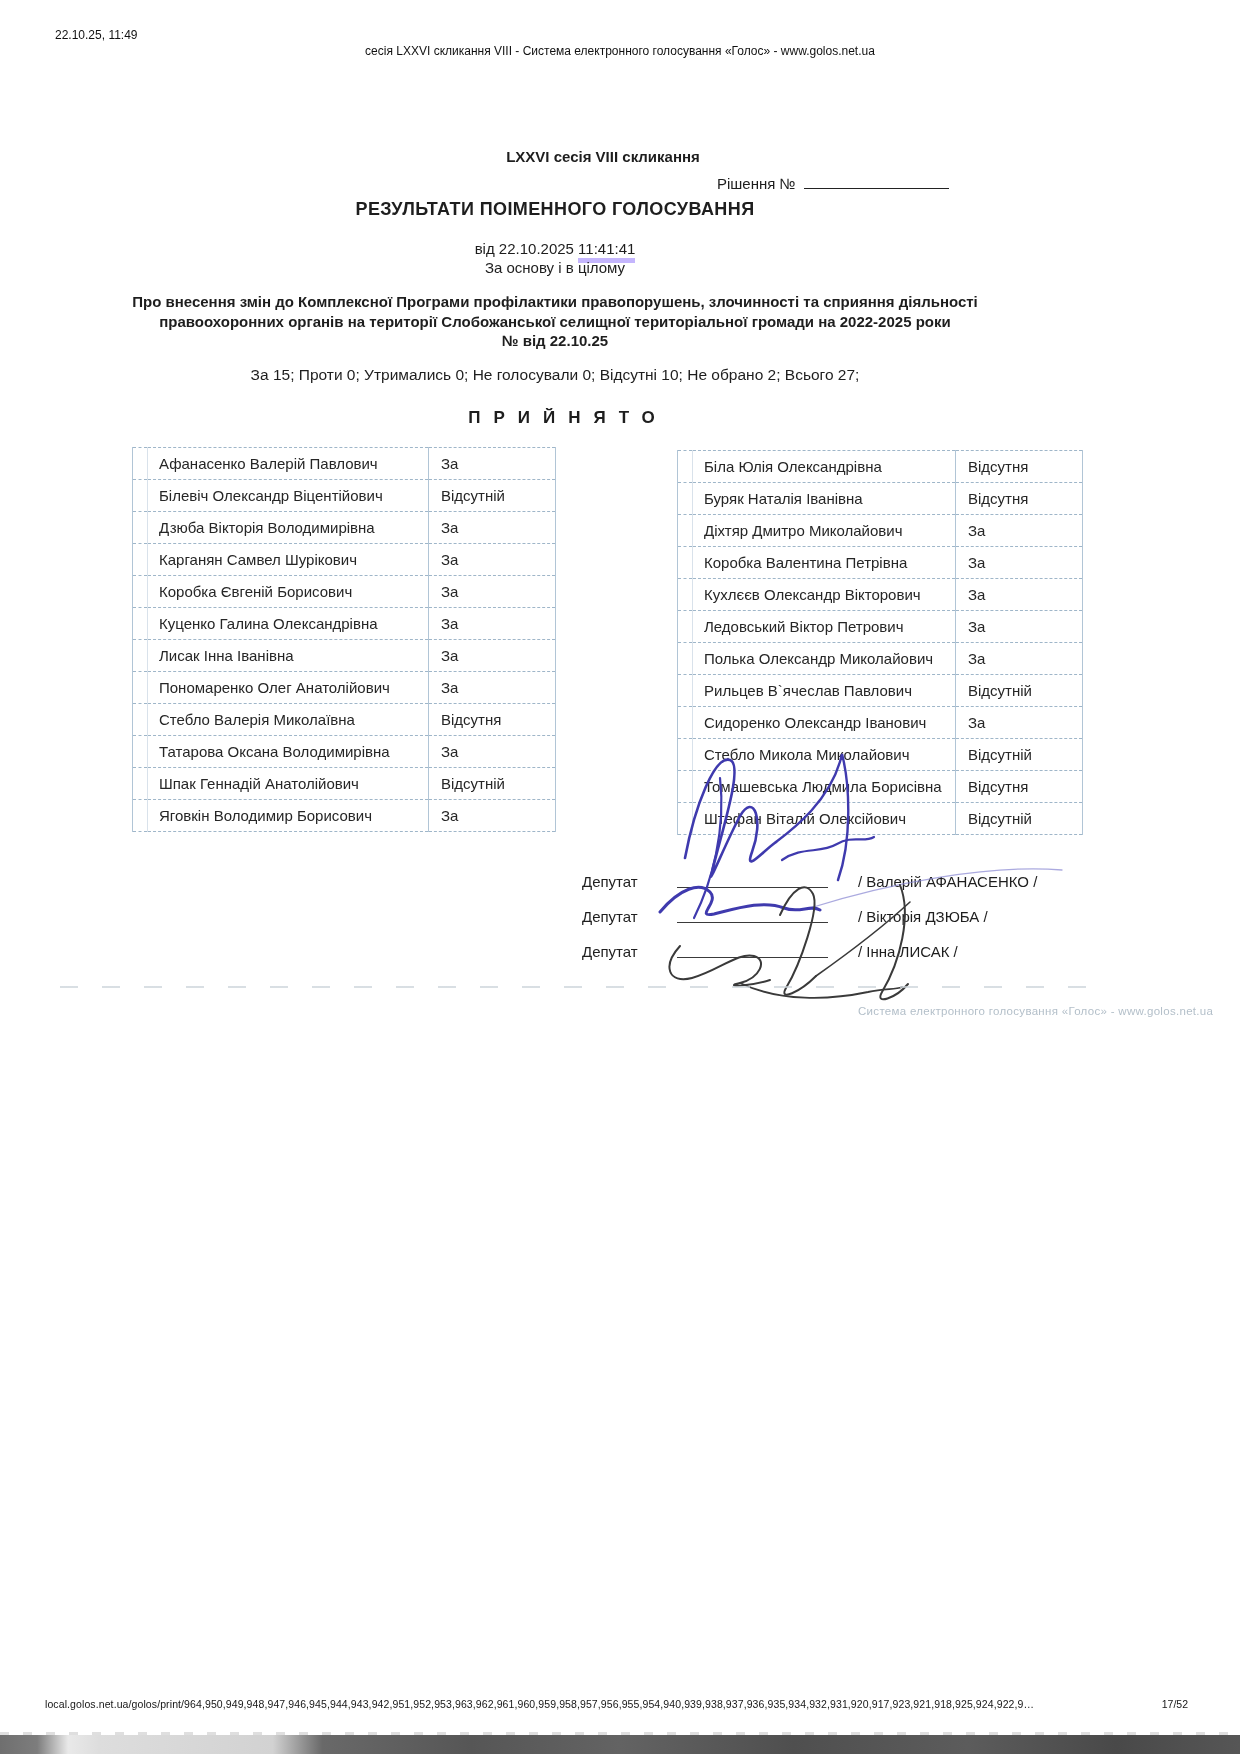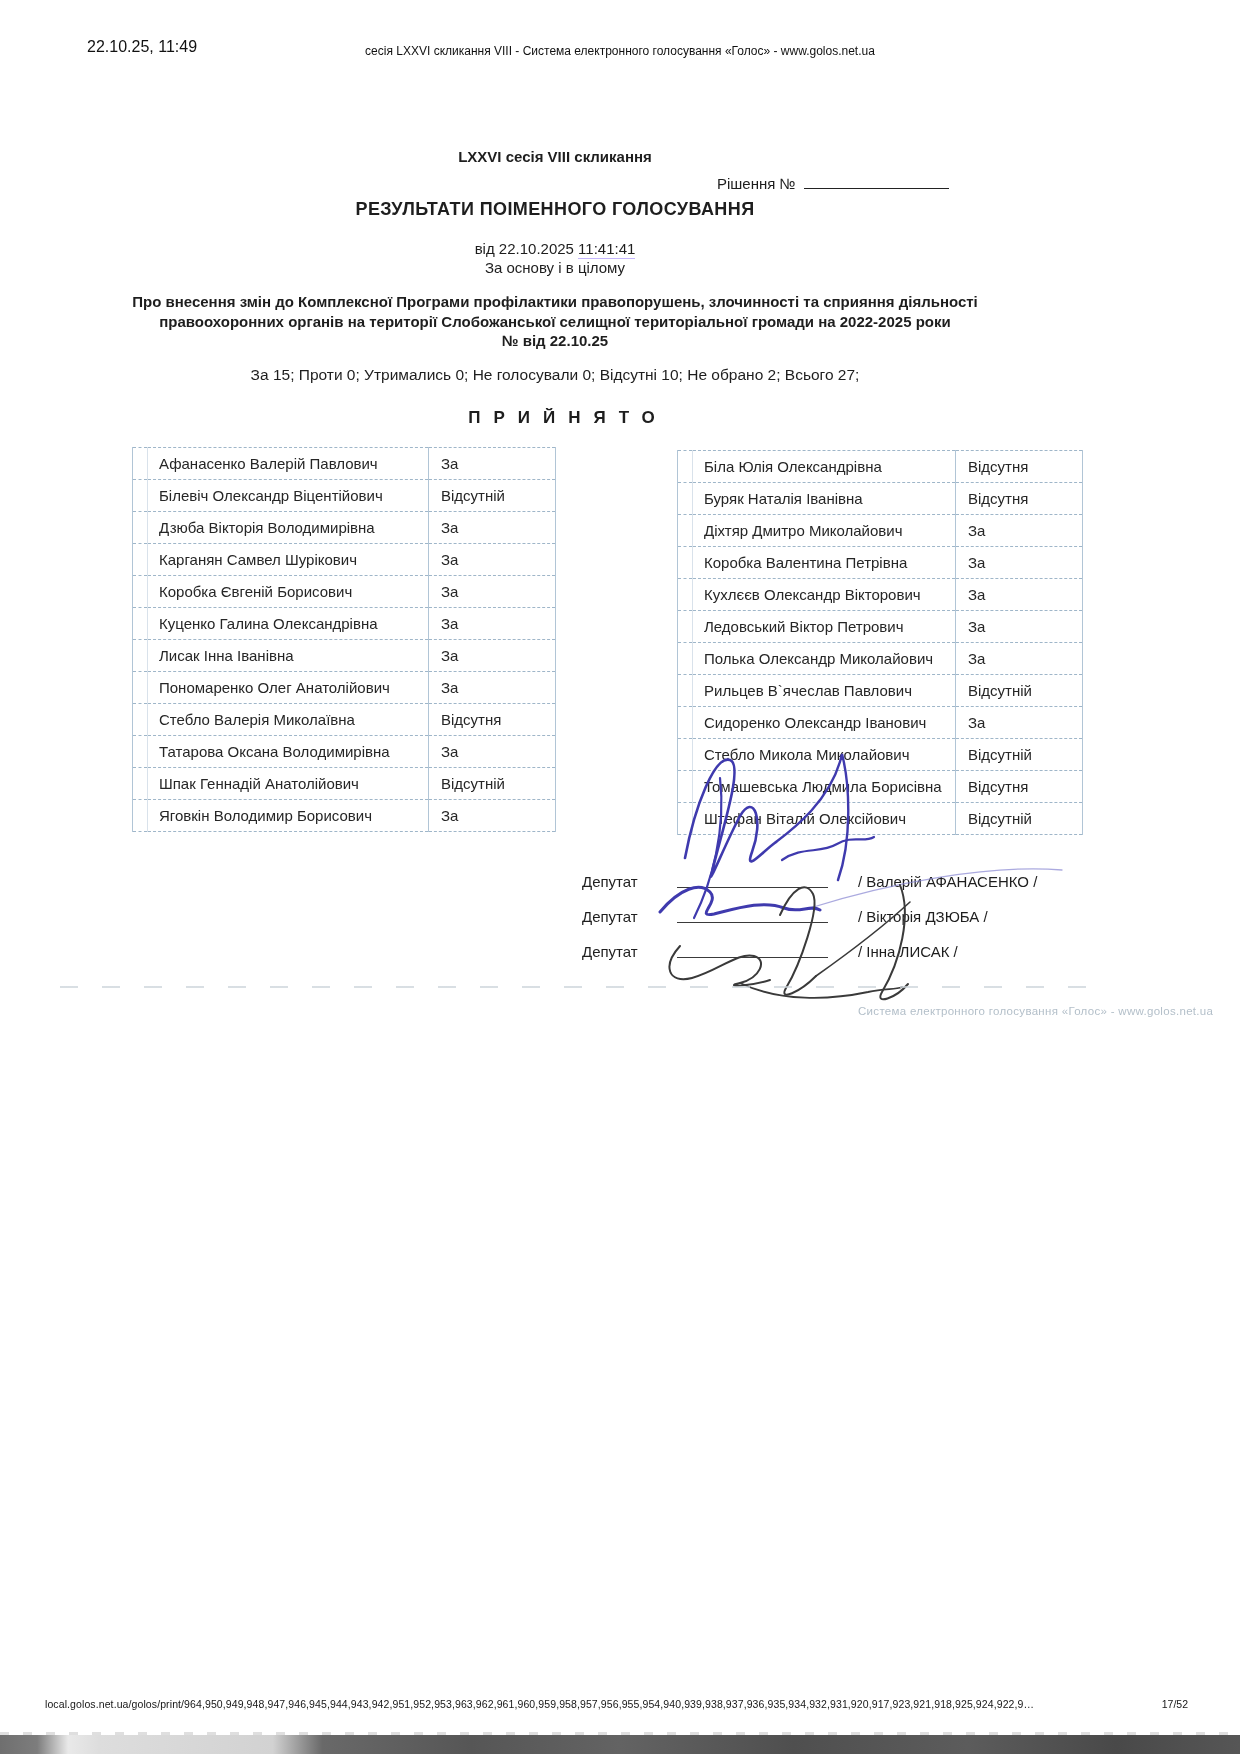--- a/index.html
+++ b/index.html
@@ -2,29 +2,29 @@
 <html><head>
 <meta charset="utf-8">
 <style>
   html,body{margin:0;padding:0;background:#888;}
   .page{
     position:relative;width:1240px;height:1754px;margin:0 auto;background:#ffffff;
     font-family:"Liberation Sans","DejaVu Sans",sans-serif;color:#1e1e1e;overflow:hidden;
   }
   .abs{position:absolute;}
   .center-zone{left:0;width:1110px;text-align:center;}
-  .header-printed{top:38px;left:55px;font-size:16px;color:#111;margin-left:32px;}
+  .header-printed{top:28px;left:55px;font-size:12px;color:#111;}
   .header-docinfo{top:44px;left:0;width:100%;text-align:center;font-size:12px;color:#111;}
   .council-title{top:87px;font-size:16px;letter-spacing:4.2px;color:#141414;}
-  .session-title{top:148px;font-size:15px;font-weight:bold;}
+  .session-title{top:148px;font-size:15px;font-weight:bold;margin-left:48px;}
   .decision-line{top:174px;left:717px;font-size:15px;white-space:nowrap;}
   .decision-blank{display:inline-block;width:145px;height:14px;border-bottom:1.6px solid #222;margin-left:8px;vertical-align:baseline;}
   .results-heading{top:199px;font-size:18px;font-weight:bold;letter-spacing:.4px;}
   .vote-datetime{top:240px;font-size:15px;}
-  .vote-time{border-bottom:1px solid #c4b5fd;padding-bottom:1px;}
+  .vote-time{border-bottom:5px solid #c4b5fd;padding-bottom:1px;}
   .vote-basis{top:259px;font-size:15px;}
   .subject-wrap{top:292px;left:90px;width:930px;text-align:center;font-size:15px;font-weight:bold;line-height:19.5px;}
   .vote-summary{top:366px;font-size:15.5px;}
   .verdict{top:408px;font-size:17px;font-weight:bold;letter-spacing:13px;padding-left:13px;}
   table.vote-table{border-collapse:collapse;position:absolute;table-layout:fixed;}
   .vote-table td{
     height:31px;font-size:15px;color:#262626;padding:0 6px;overflow:hidden;white-space:nowrap;
     border-left:1px solid #b1c5d6;border-right:1px solid #b1c5d6;
     border-top:1px dashed #9fb6c9;border-bottom:1px dashed #9fb6c9;
   }

